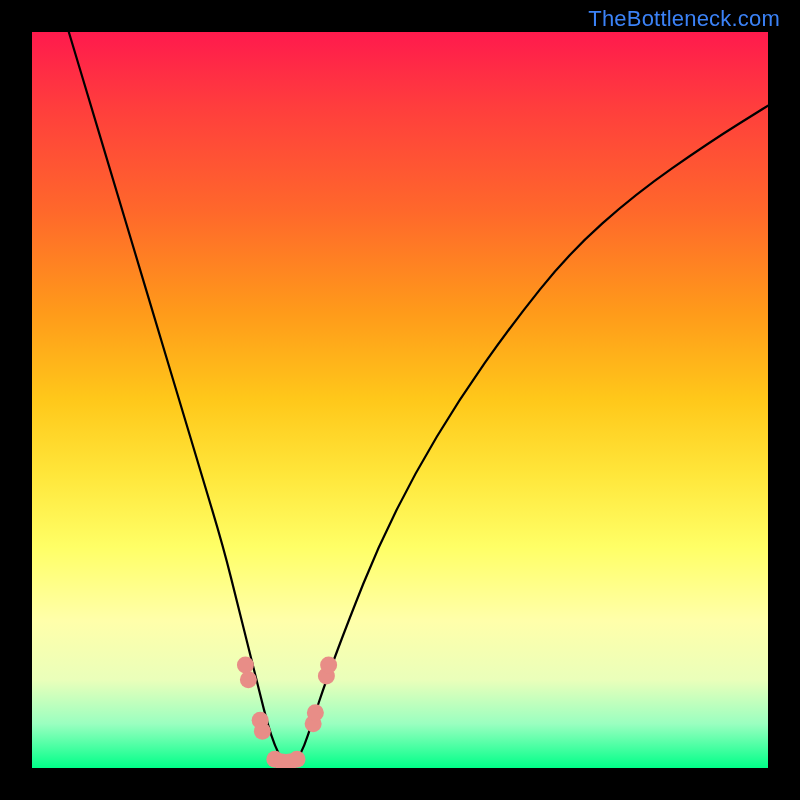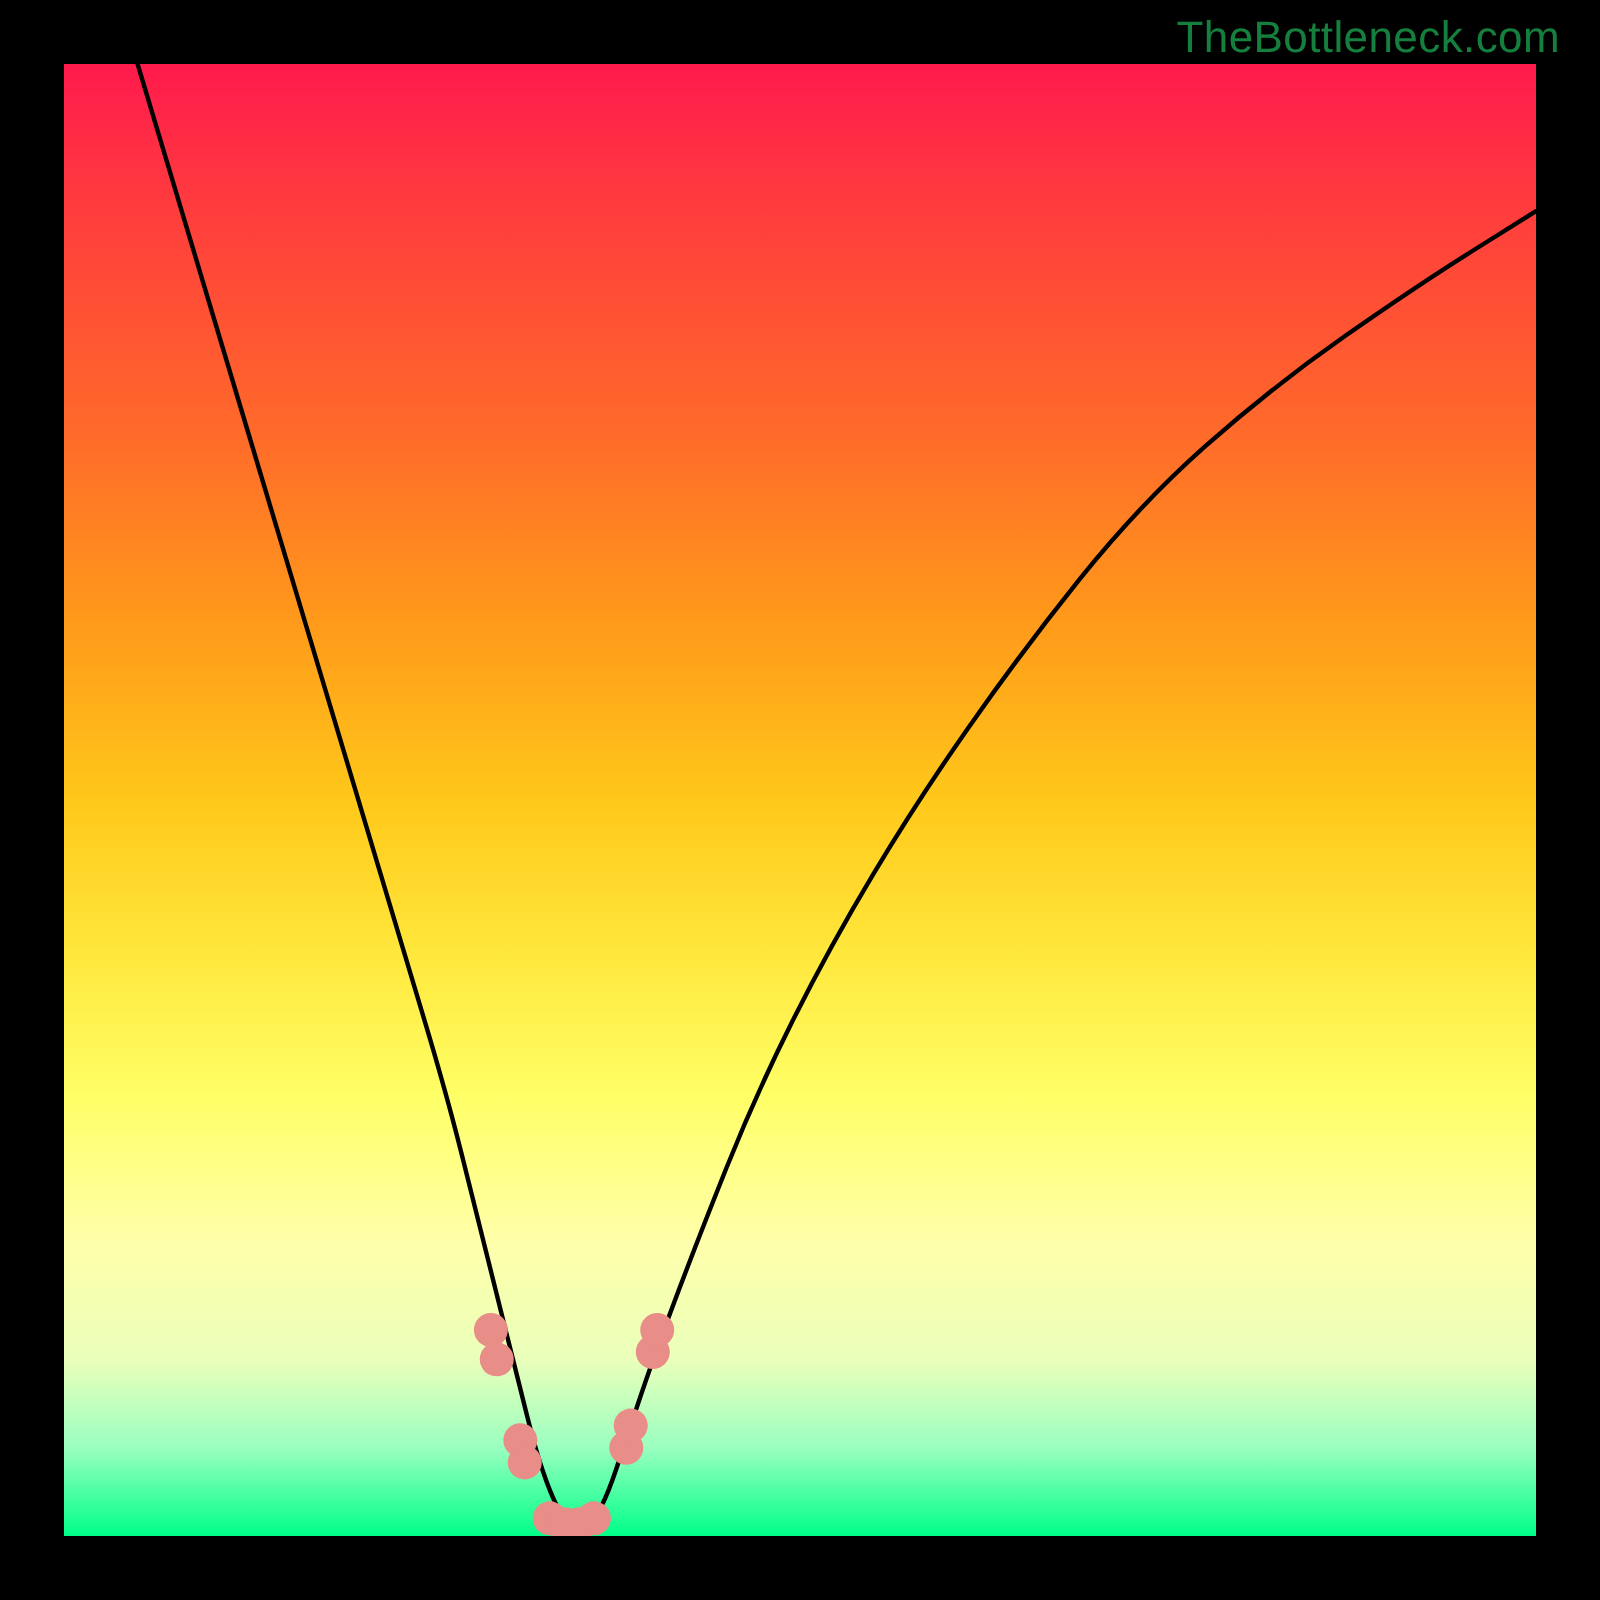--- a/index.html
+++ b/index.html
@@ -35,21 +35,21 @@
       #ffffaa 80%,
       #eaffba 88%,
       #9affc0 94%,
       #00ff88 100%);
   }
 
   .watermark {
     position: absolute;
     top: 6px;
     right: 20px;
-    color: #15803d;
+    color: #3b82f6;
     font-size: 22px;
     font-weight: 500;
     letter-spacing: 0.2px;
     font-family: Arial, Helvetica, sans-serif;
   }
 
   svg.curve-layer {
     position: absolute;
     inset: 0;
   }

